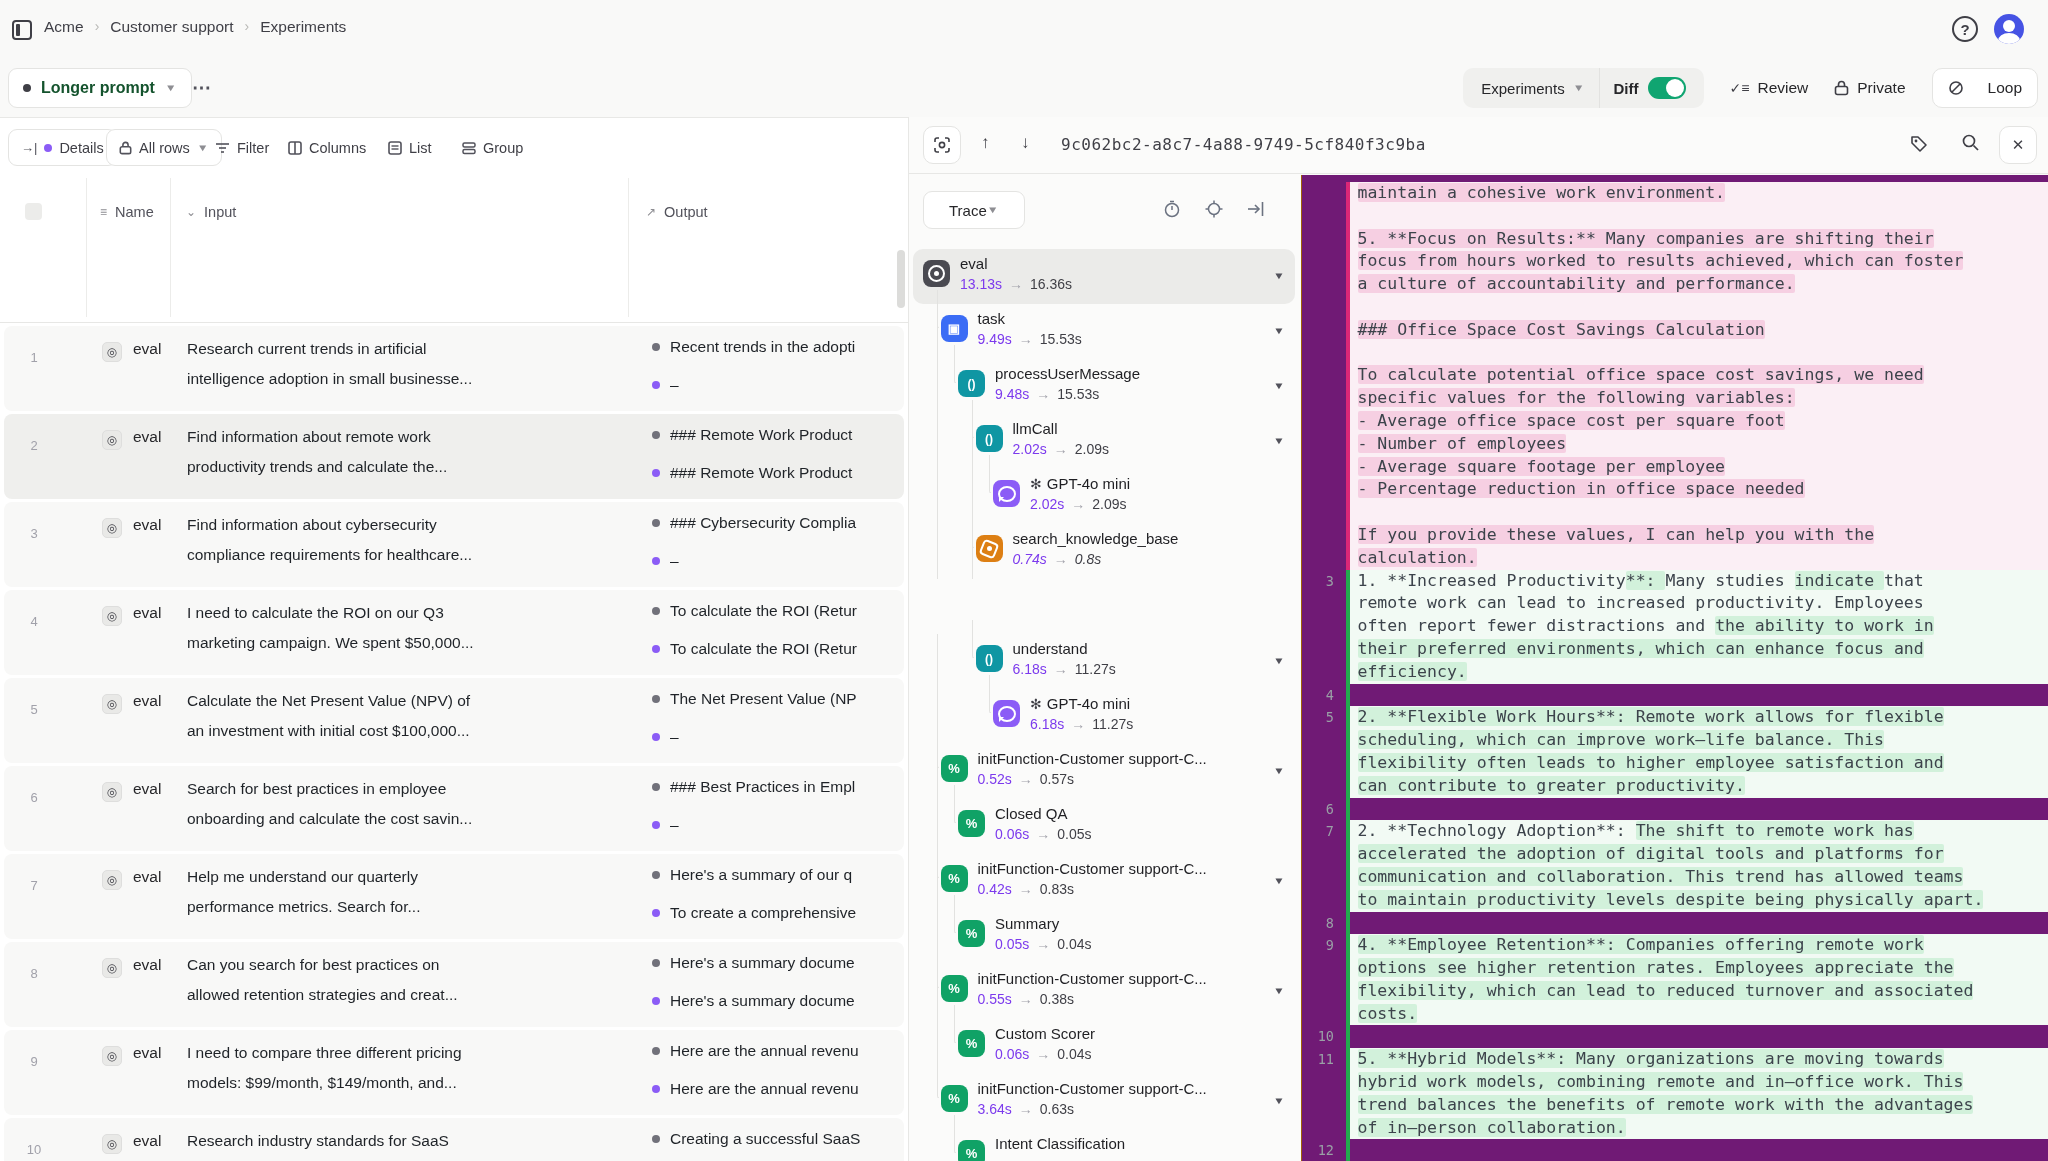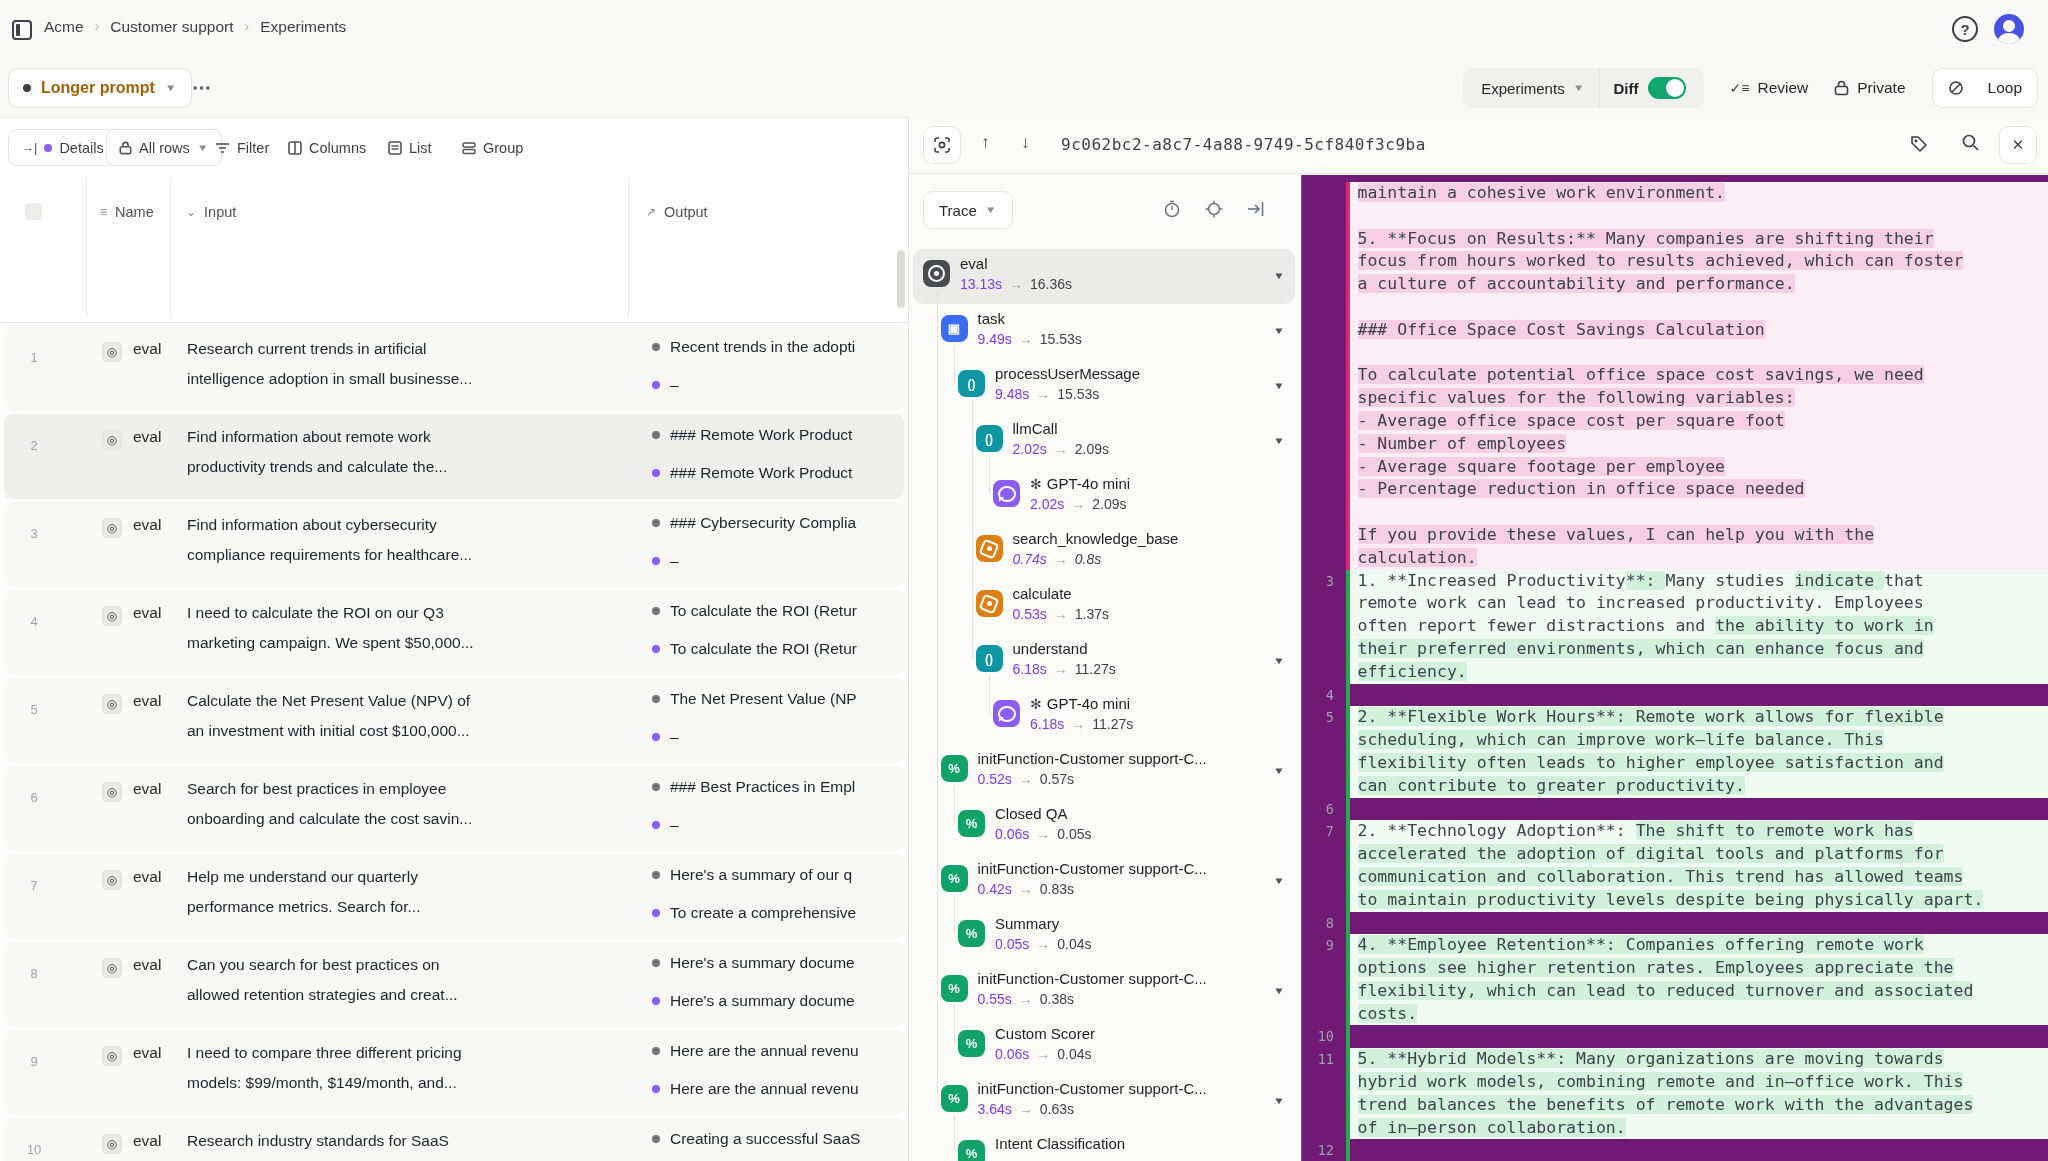--- a/index.html
+++ b/index.html
@@ -20,21 +20,21 @@
     border-radius:50%; display:flex; align-items:center; justify-content:center; font-size:15px; font-weight:bold; color:#3f3f46; }
   #avatar { position:absolute; left:1994px; top:14px; width:30px; height:30px; border-radius:50%;
     background:#4653e4; overflow:hidden; }
   #avatar::before { content:""; position:absolute; left:9px; top:6px; width:12px; height:12px; background:#fff; border-radius:50%; }
   #avatar::after { content:""; position:absolute; left:4px; top:19px; width:22px; height:16px; background:#fff; border-radius:50%; }
 
   #bar2 { position:absolute; left:0; top:60px; width:2048px; height:57px; }
   .btn { background:#fff; border:1px solid #e4e4e2; border-radius:9px; display:flex; align-items:center; }
   #exp-name-btn { position:absolute; left:8px; top:8px; height:40px; padding:0 14px; gap:10px; }
   #exp-name-dot { width:8px; height:8px; border-radius:50%; background:#3f3f46; }
-  #exp-name { font-size:16px; font-weight:700; color:#a16207; }
+  #exp-name { font-size:16px; font-weight:700; color:#14532d; }
   .chev { color:#8e8e93; font-size:12px; transform:scaleY(.8); }
   #exp-menu-btn { position:absolute; left:192px; top:16px; font-size:19px; letter-spacing:2px; color:#52525b; font-weight:700; }
 
   #right-controls { position:absolute; right:10px; top:8px; height:40px; display:flex; align-items:center; gap:26px; }
   #seg { background:#f0f0ee; border-radius:10px; height:40px; display:flex; align-items:center; padding:0 4px; }
   #seg-view { display:flex; align-items:center; gap:8px; padding:0 14px; font-size:15px; color:#27272a; }
   #seg-div { width:1px; height:40px; background:#e2e2e0; }
   #seg-diff { display:flex; align-items:center; gap:9px; padding:0 14px; font-size:15px; font-weight:700; }
   #diff-toggle { width:38px; height:22px; border-radius:11px; background:#10a571; position:relative; }
   #diff-toggle::after { content:""; position:absolute; right:2px; top:2px; width:18px; height:18px; border-radius:50%; background:#fff; }
@@ -80,21 +80,21 @@
     display:flex; align-items:center; justify-content:center; }
   .arrow-btn { position:absolute; top:16px; font-size:17px; color:#3f3f46; }
   #trace-id { position:absolute; left:152px; top:18px; font-size:16px; color:#3f3f46; letter-spacing:.5px; }
   #tag-btn { position:absolute; left:1000px; top:17px; }
   #search-btn { position:absolute; left:1052px; top:16px; font-size:17px; color:#3f3f46; }
   #close-btn { position:absolute; left:1090px; top:9px; width:38px; height:38px; background:#fff; border:1px solid #e4e4e2;
     border-radius:10px; display:flex; align-items:center; justify-content:center; font-size:15px; color:#3f3f46; }
 
   
   #tree-col { position:absolute; left:0; top:58px; width:392px; height:986px; overflow:hidden; }
-  #trace-btn { position:absolute; left:14px; top:16px; height:38px; padding:0 15px; gap:8px; font-size:15px; color:#27272a; }
+  #trace-btn { position:absolute; left:14px; top:16px; height:38px; padding:0 25px; gap:0; font-size:15px; color:#27272a; }
   .tree-tool { position:absolute; top:25px; color:#6b7280; }
   #tree { position:absolute; left:2px; top:74px; width:388px; height:912px; }
   .trow { position:absolute; left:2px; width:382px; height:55px; }
   .trow.sel { background:#ebebe9; border-radius:10px; }
   .ticon { position:absolute; top:11px; width:27px; height:27px; border-radius:8px; color:#fff;
     display:flex; align-items:center; justify-content:center; font-size:13px; font-weight:700; }
   .tname { position:absolute; top:6px; font-size:15px; color:#1f1f23; white-space:nowrap; }
   .ttime { position:absolute; top:27px; font-size:14px; white-space:nowrap; }
   .t1 { color:#7c3aed; } .tarr { color:#a1a1aa; padding:0 7px; } .t2 { color:#3f3f46; }
   .tchev { position:absolute; right:10px; top:20px; color:#52525b; font-size:12px; transform:scaleY(.8); }
@@ -510,28 +510,20 @@
           <div class="ttime" style="left: 117px;"><span class="t1">2.02s</span><span class="tarr">→</span><span class="t2">2.09s</span></div>
         </div>
         <div class="trow" style="top: 275px;">
           <div class="guide" style="left: 23.5px; top: 0px; height: 55px;"></div>
           <div class="elbow" style="left: 58.5px; top: -14px; height: 38px; width: 2px;"></div>
           <div class="guide" style="left: 58.5px; top: 0px; height: 55px;"></div>
           <div class="ticon ic-tool" style="left: 62.5px; background: rgb(221, 127, 19);"></div>
           <div class="tname" style="left: 99.5px;">search_knowledge_base</div>
           <div class="ttime" style="left: 99.5px; font-style: italic;"><span class="t1">0.74s</span><span class="tarr">→</span><span class="t2">0.8s</span></div>
         </div>
-        <div class="trow" style="top: 330px;">
-          <div class="guide" style="left: 23.5px; top: 0px; height: 55px;"></div>
-          <div class="elbow" style="left: 58.5px; top: -14px; height: 38px; width: 2px;"></div>
-          <div class="guide" style="left: 58.5px; top: 0px; height: 55px;"></div>
-          <div class="ticon ic-tool" style="left: 62.5px; background: rgb(221, 127, 19);"></div>
-          <div class="tname" style="left: 99.5px;">calculate</div>
-          <div class="ttime" style="left: 99.5px;"><span class="t1">0.53s</span><span class="tarr">→</span><span class="t2">1.37s</span></div>
-        </div>
         <div class="trow" style="top: 385px;">
           <div class="guide" style="left: 23.5px; top: 0px; height: 55px;"></div>
           <div class="elbow" style="left: 58.5px; top: -14px; height: 38px; width: 2px;"></div>
           <div class="ticon" style="left: 62.5px; background: rgb(15, 150, 163); font-size: 12px;">()</div>
           <div class="tname" style="left: 99.5px;">understand</div>
           <div class="ttime" style="left: 99.5px;"><span class="t1">6.18s</span><span class="tarr">→</span><span class="t2">11.27s</span></div>
           <div class="tchev">▼</div>
         </div>
         <div class="trow" style="top: 440px;">
           <div class="guide" style="left: 23.5px; top: 0px; height: 55px;"></div>

